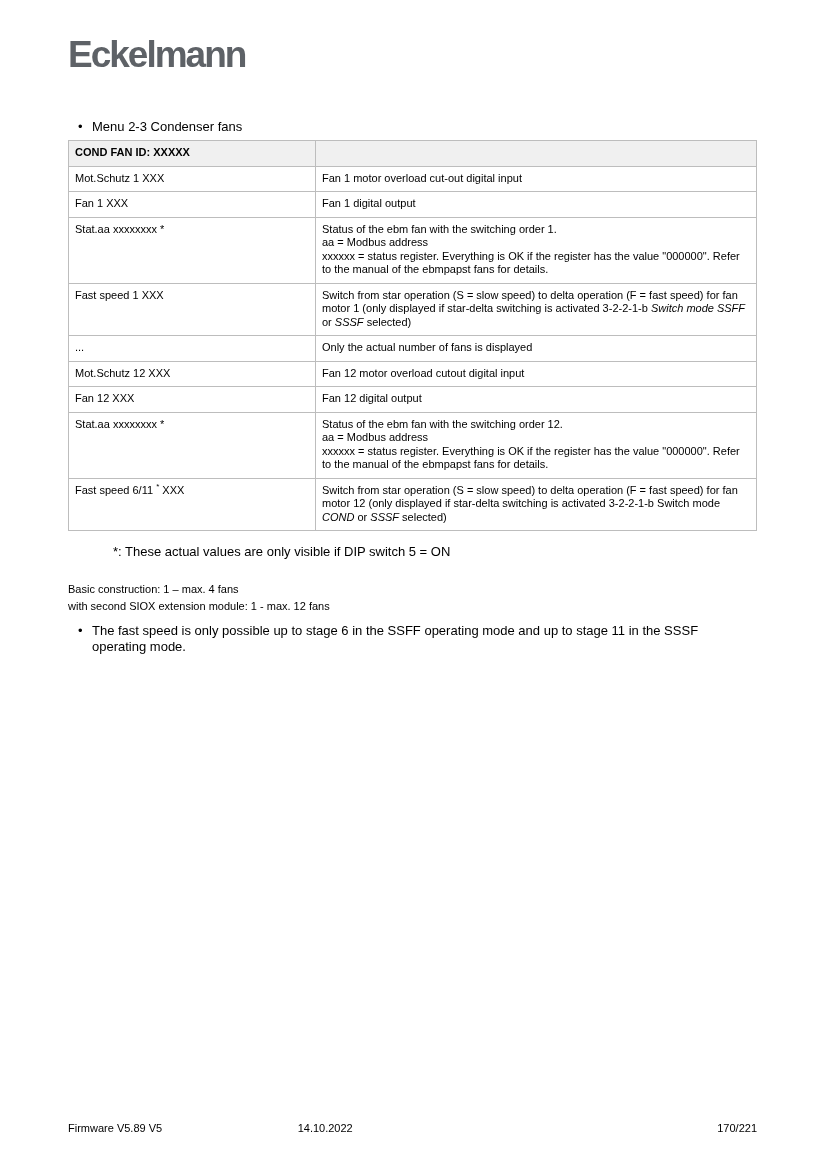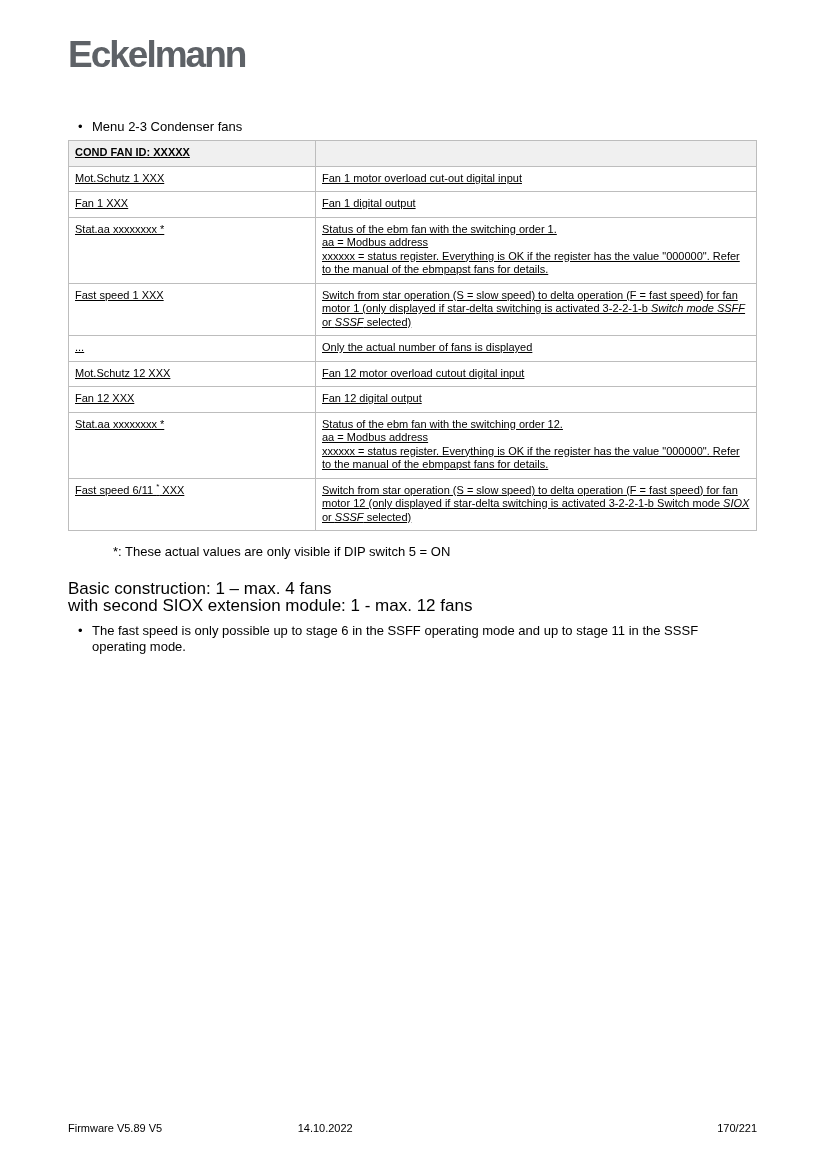--- a/index.html
+++ b/index.html
@@ -32,41 +32,40 @@
   }
   .bullet-dot { flex: 0 0 14px; }
   .bullet-text { flex: 1; }
   .top-bullet { margin-top: 46px; }
 
   table.param-table {
     margin-top: 5px;
     width: 689px;
     border-collapse: collapse;
     table-layout: fixed;
-    text-decoration: underline;
   }
   .param-table th, .param-table td {
     border: 1px solid var(--table-border, #bdbdbd);
     font-size: 11px;
     line-height: 13.5px;
     padding: 5px 6px 6px 6px;
     vertical-align: top;
     text-align: left;
   }
   .param-table .col-param { width: 247px; }
   .param-table th {
     background: var(--header-bg, #f0f0f0);
     font-weight: 700;
     font-size: 11px;
   }
   .it { font-style: italic; }
   sup { font-size: 8px; line-height: 0; vertical-align: super; }
 
   .note { margin-top: 13px; font-size: 13px; line-height: 16px; margin-left: 45px; }
-  .construction { margin-top: 21px; font-size: 17px; line-height: 16.5px; }
+  .construction { margin-top: 21px; font-size: 11px; line-height: 16.5px; }
   .construction span { display: block; }
   .speed-bullet { margin-top: 9px; }
   .speed-bullet .bullet-text { max-width: 655px; }
 
   .footer {
     position: absolute;
     left: 68px; right: 70px; bottom: 33px;
     display: flex;
     font-size: 11px;
     line-height: 15px;
@@ -143,21 +142,21 @@
           <td class="col-param"><span>Stat.aa xxxxxxxx *</span></td>
           <td class="col-desc">
             <div><span>Status of the ebm fan with the switching order 12.</span></div>
             <div><span>aa = Modbus address</span></div>
             <div><span>xxxxxx = status register. Everything is OK if the register has the value "000000". Refer to the manual of the ebmpapst fans for details.</span></div>
           </td>
         </tr>
         <tr>
           <td class="col-param"><span>Fast speed 6/11 </span><sup>*</sup><span> XXX</span></td>
           <td class="col-desc">
-            <div><span>Switch from star operation (S = slow speed) to delta operation (F = fast speed) for fan motor 12 (only displayed if star-delta switching is activated 3-2-2-1-b Switch mode </span><span class="it">SIOX</span><span> or </span><span class="it">SSSF</span><span> selected)</span></div>
+            <div><span>Switch from star operation (S = slow speed) to delta operation (F = fast speed) for fan motor 12 (only displayed if star-delta switching is activated 3-2-2-1-b Switch mode </span><span class="it">COND</span><span> or </span><span class="it">SSSF</span><span> selected)</span></div>
           </td>
         </tr>
       </tbody>
   </table>
 
   <p class="note">*: These actual values are only visible if DIP switch 5 = ON</p>
 
   <p class="construction">
     <span>Basic construction: 1 – max. 4 fans</span>
     <span>with second SIOX extension module: 1 - max. 12 fans</span>

